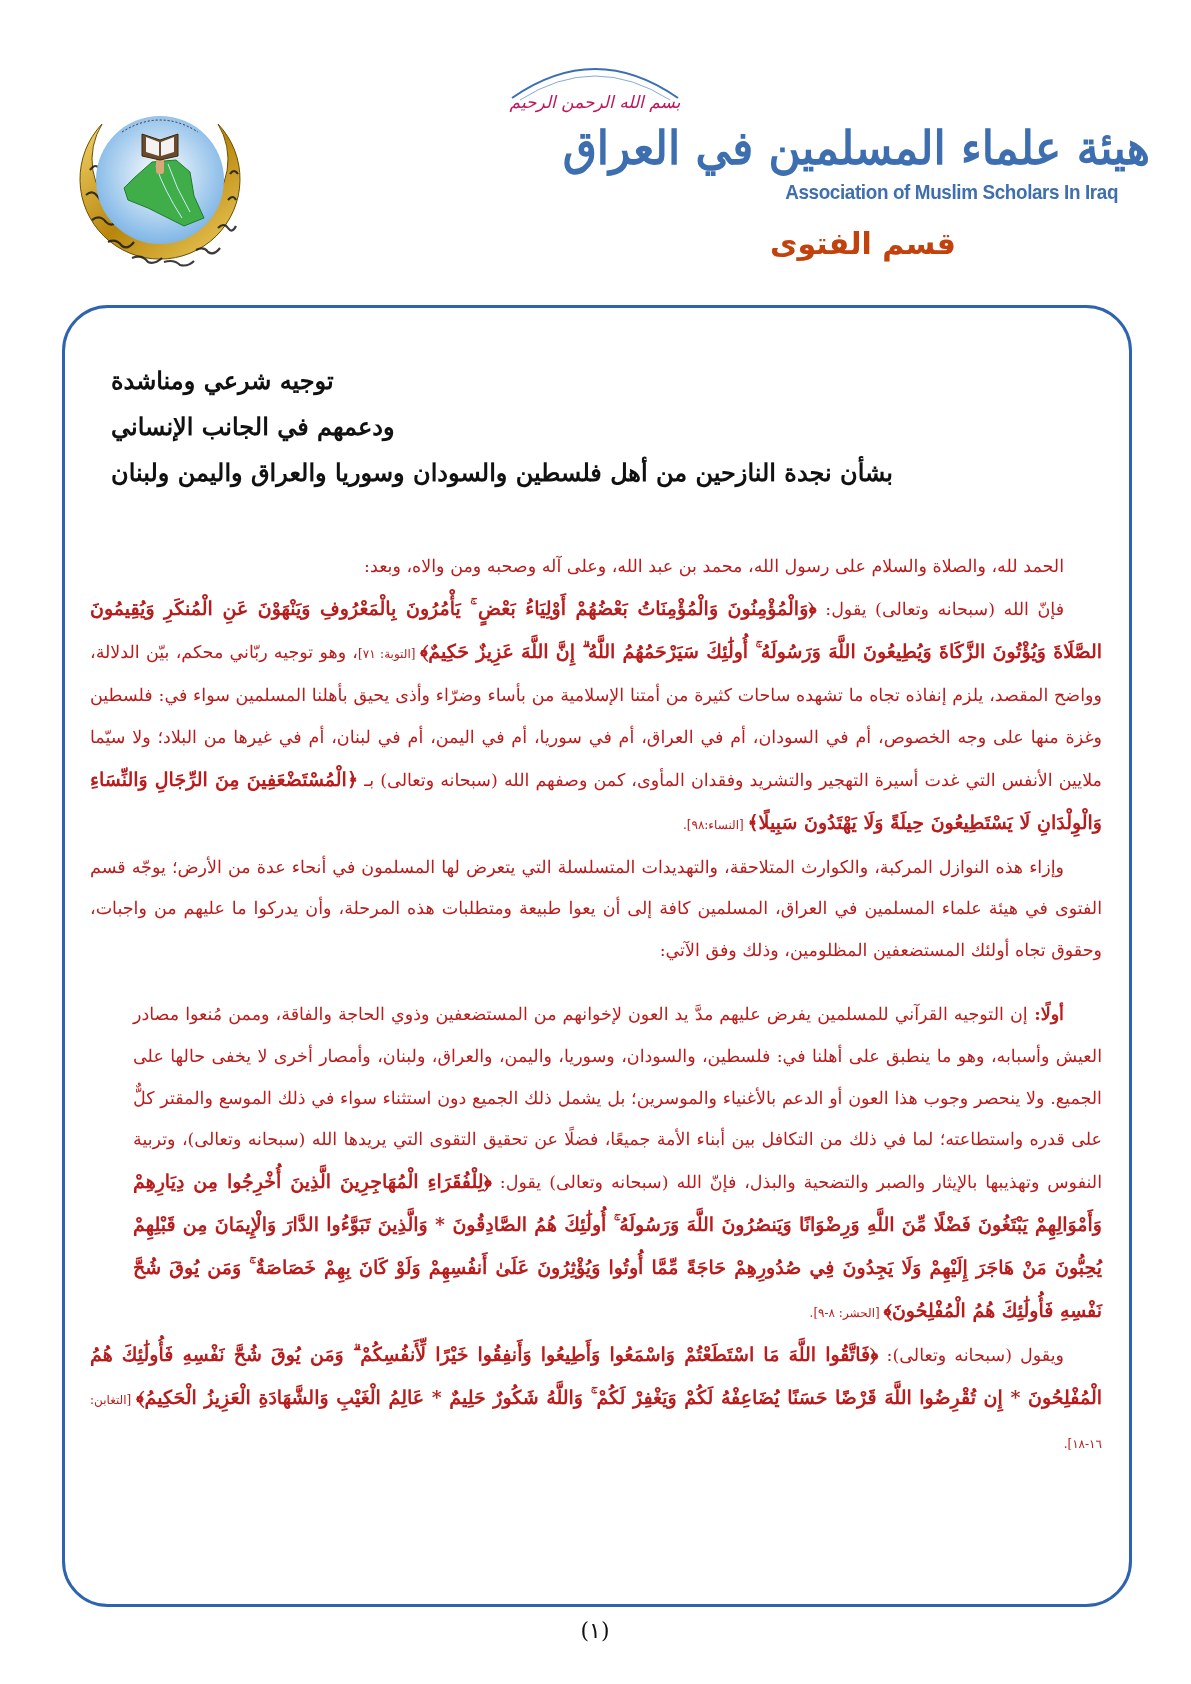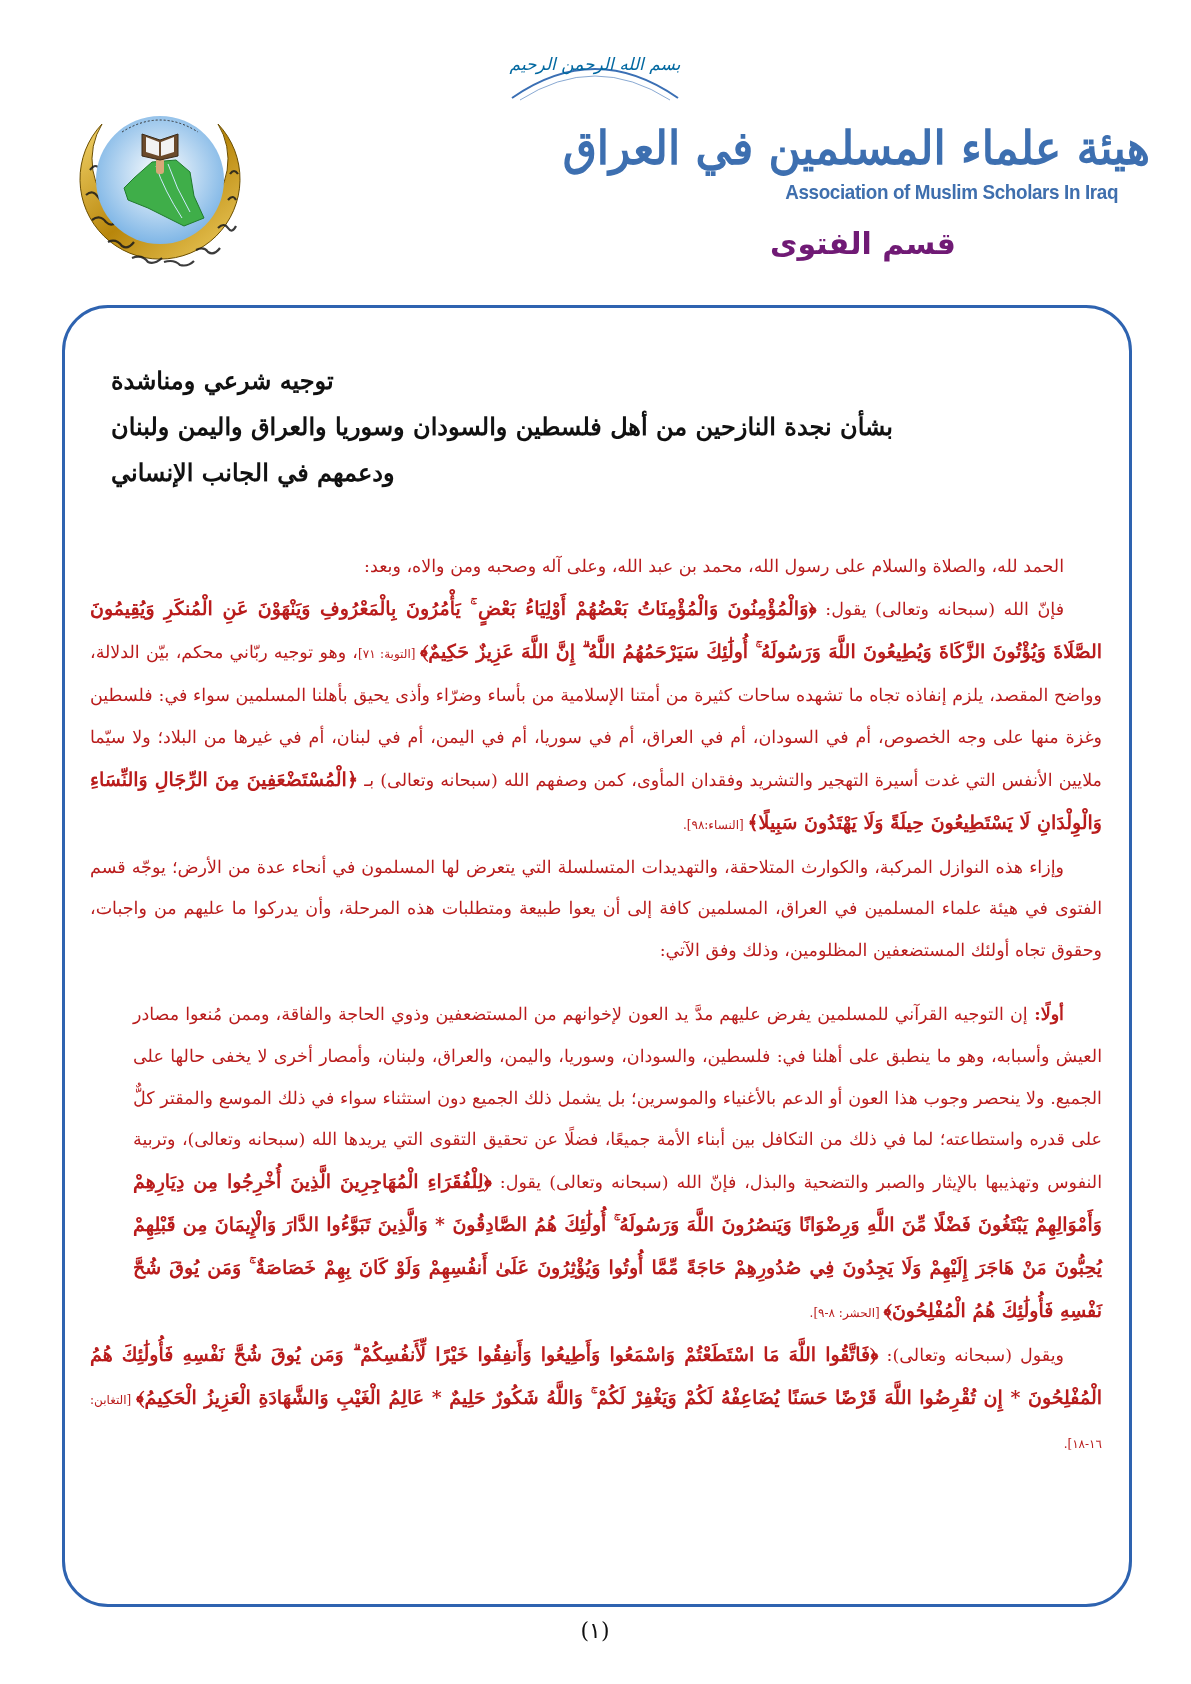--- a/index.html
+++ b/index.html
@@ -2,22 +2,22 @@
 <html lang="ar" dir="rtl"><head>
   <meta charset="utf-8">
   <style>
     * { margin: 0; padding: 0; box-sizing: border-box; }
     html, body { width: 1191px; height: 1684px; background: #ffffff; overflow: hidden; }
     body { position: relative; font-family: "DejaVu Serif", "Liberation Serif", serif; color: #111; }
 
     
     .basmala {
       position: absolute; left: 500px; top: 48px; width: 190px; height: 58px;
-      display: flex; align-items: flex-start; justify-content: center;
-      font-family: "DejaVu Serif", serif; font-size: 22px; color: #0369a1;
+      display: flex; align-items: flex-end; justify-content: center;
+      font-family: "DejaVu Serif", serif; font-size: 22px; color: #be185d;
       font-style: italic; letter-spacing: 1px;
     }
     .basmala svg { position: absolute; left: 0; top: 0; }
 
     .seal {
       position: absolute; left: 72px; top: 100px; width: 176px; height: 176px;
     }
 
     .org-block {
       position: absolute; left: 770px; top: 118px; width: 380px; height: 180px;
@@ -30,21 +30,21 @@
       white-space: nowrap;
     }
     .org-english {
       direction: ltr; font-family: "Liberation Sans", sans-serif;
       font-size: 20.5px; color: #3f6fae; font-weight: bold;
       letter-spacing: -0.4px; margin-top: 2px; white-space: nowrap;
       transform: scaleX(0.92); transform-origin: center;
     }
     .dept-title {
       margin-top: 22px; font-family: "DejaVu Sans", sans-serif;
-      font-size: 30px; font-weight: bold; color: #701a75;
+      font-size: 30px; font-weight: bold; color: #c2410c;
     }
 
     
     .frame {
       position: absolute; left: 62px; top: 305px; width: 1070px; height: 1302px;
       border: 3px solid #2e63b0; border-radius: 46px;
     }
 
     
     .titles {
@@ -130,22 +130,22 @@
 <div class="org-block">
   <div class="org-arabic">هيئة علماء المسلمين في العراق</div>
   <div class="org-english">Association of Muslim  Scholars In Iraq</div>
   <div class="dept-title">قسم الفتوى</div>
 </div>
 
 <div class="frame"></div>
 
 <div class="titles">
   <div class="t">توجيه شرعي ومناشدة</div>
+  <div class="t">ودعمهم في الجانب الإنساني</div>
   <div class="t">بشأن نجدة النازحين من أهل فلسطين والسودان وسوريا والعراق واليمن ولبنان</div>
-  <div class="t">ودعمهم في الجانب الإنساني</div>
 </div>
 
 <div class="body">
   <p>
     <span>الحمد لله، والصلاة والسلام على رسول الله، محمد بن عبد الله، وعلى آله وصحبه ومن والاه، وبعد:</span>
   </p>
   <p>
     <span>فإنّ الله (سبحانه وتعالى) يقول: </span><span class="q">﴿وَالْمُؤْمِنُونَ وَالْمُؤْمِنَاتُ بَعْضُهُمْ أَوْلِيَاءُ بَعْضٍ ۚ يَأْمُرُونَ بِالْمَعْرُوفِ وَيَنْهَوْنَ عَنِ الْمُنكَرِ وَيُقِيمُونَ الصَّلَاةَ وَيُؤْتُونَ الزَّكَاةَ وَيُطِيعُونَ اللَّهَ وَرَسُولَهُ ۚ أُولَٰئِكَ سَيَرْحَمُهُمُ اللَّهُ ۗ إِنَّ اللَّهَ عَزِيزٌ حَكِيمٌ﴾</span><span class="ref"> [التوبة: ٧١]</span><span>، وهو توجيه ربّاني محكم، بيّن الدلالة، وواضح المقصد، يلزم إنفاذه تجاه ما تشهده ساحات كثيرة من أمتنا الإسلامية من بأساء وضرّاء وأذى يحيق بأهلنا المسلمين سواء في: فلسطين وغزة منها على وجه الخصوص، أم في السودان، أم في العراق، أم في سوريا، أم في اليمن، أم في لبنان، أم في غيرها من البلاد؛ ولا سيّما ملايين الأنفس التي غدت أسيرة التهجير والتشريد وفقدان المأوى، كمن وصفهم الله (سبحانه وتعالى) بـ </span><span class="q">﴿الْمُسْتَضْعَفِينَ مِنَ الرِّجَالِ وَالنِّسَاءِ وَالْوِلْدَانِ لَا يَسْتَطِيعُونَ حِيلَةً وَلَا يَهْتَدُونَ سَبِيلًا﴾</span><span class="ref"> [النساء:٩٨].</span>
   </p>
   <p>

